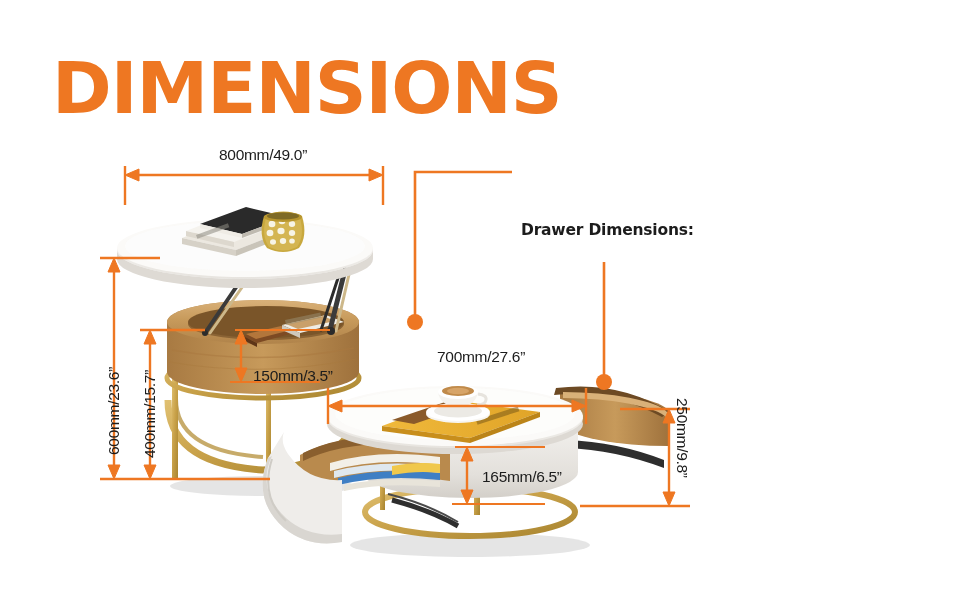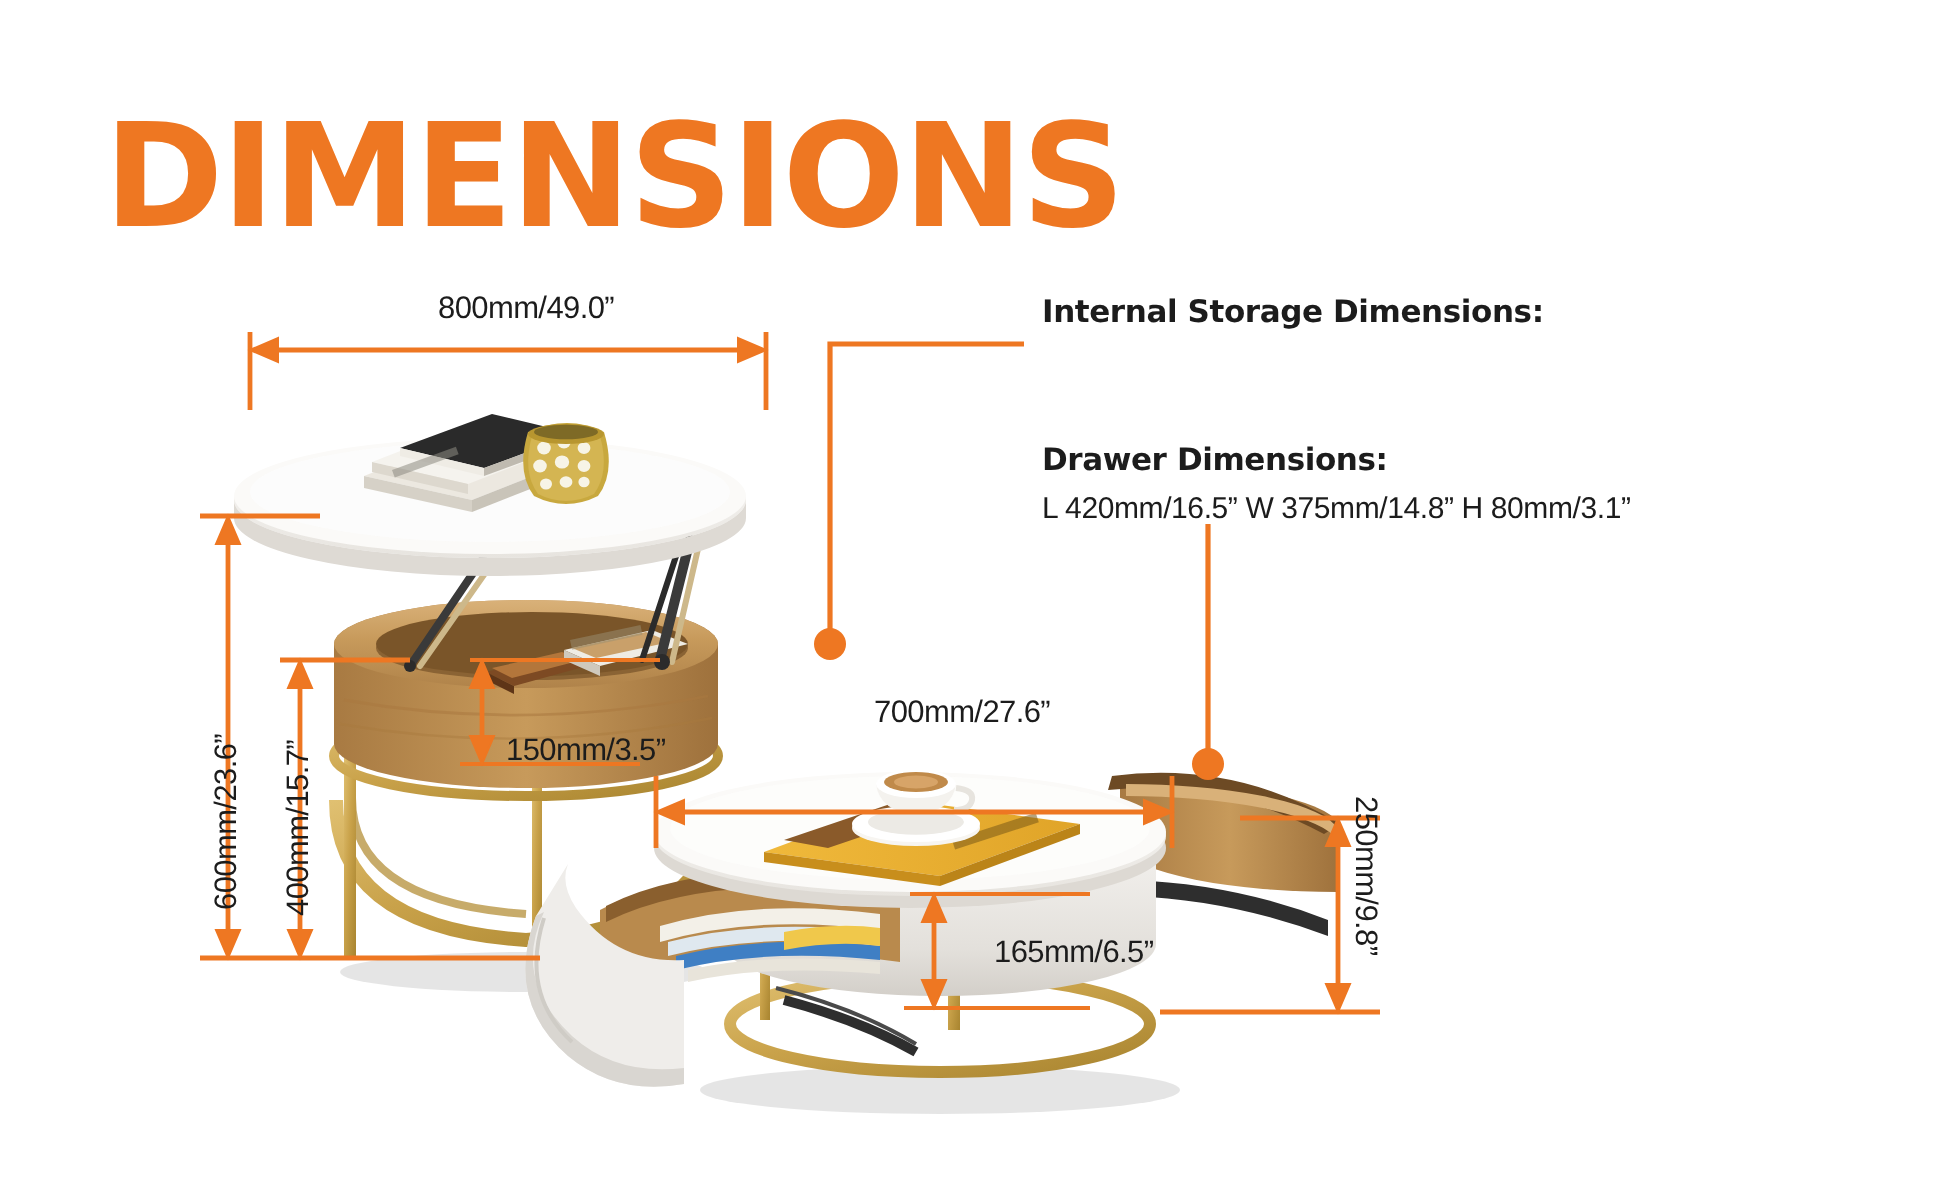--- a/index.html
+++ b/index.html
@@ -282,26 +282,24 @@
   <div class="dim-label" style="left:219px;top:146px;">800mm/49.0”</div>
 
   <div class="dim-label rot-ccw" style="left:105px;top:455px;">600mm/23.6”</div>
 
   <div class="dim-label rot-ccw" style="left:141px;top:458px;">400mm/15.7”</div>
 
   <div class="dim-label" style="left:253px;top:367px;">150mm/3.5”</div>
 
   <div class="dim-label" style="left:437px;top:348px;">700mm/27.6”</div>
 
-  <div class="dim-label" style="left:482px;top:468px;margin-left:15px;">165mm/6.5”</div>
+  <div class="dim-label" style="left:482px;top:468px;">165mm/6.5”</div>
 
   <div class="dim-label rot-cw" style="left:691px;top:398px;">250mm/9.8”</div>
 
   <div class="info-block" style="left:521px;top:147px;">
-    <div class="info-head">Internal Storage Dimensions:</div>
   </div>
 
   <div class="info-block" style="left:521px;top:209px;margin-top:12px;">
     <div class="info-head">Drawer Dimensions:</div>
-    <div class="info-line">L 420mm/16.5”  W 375mm/14.8”  H 80mm/3.1”</div>
   </div>
 
 </div>
 
 </body></html>

